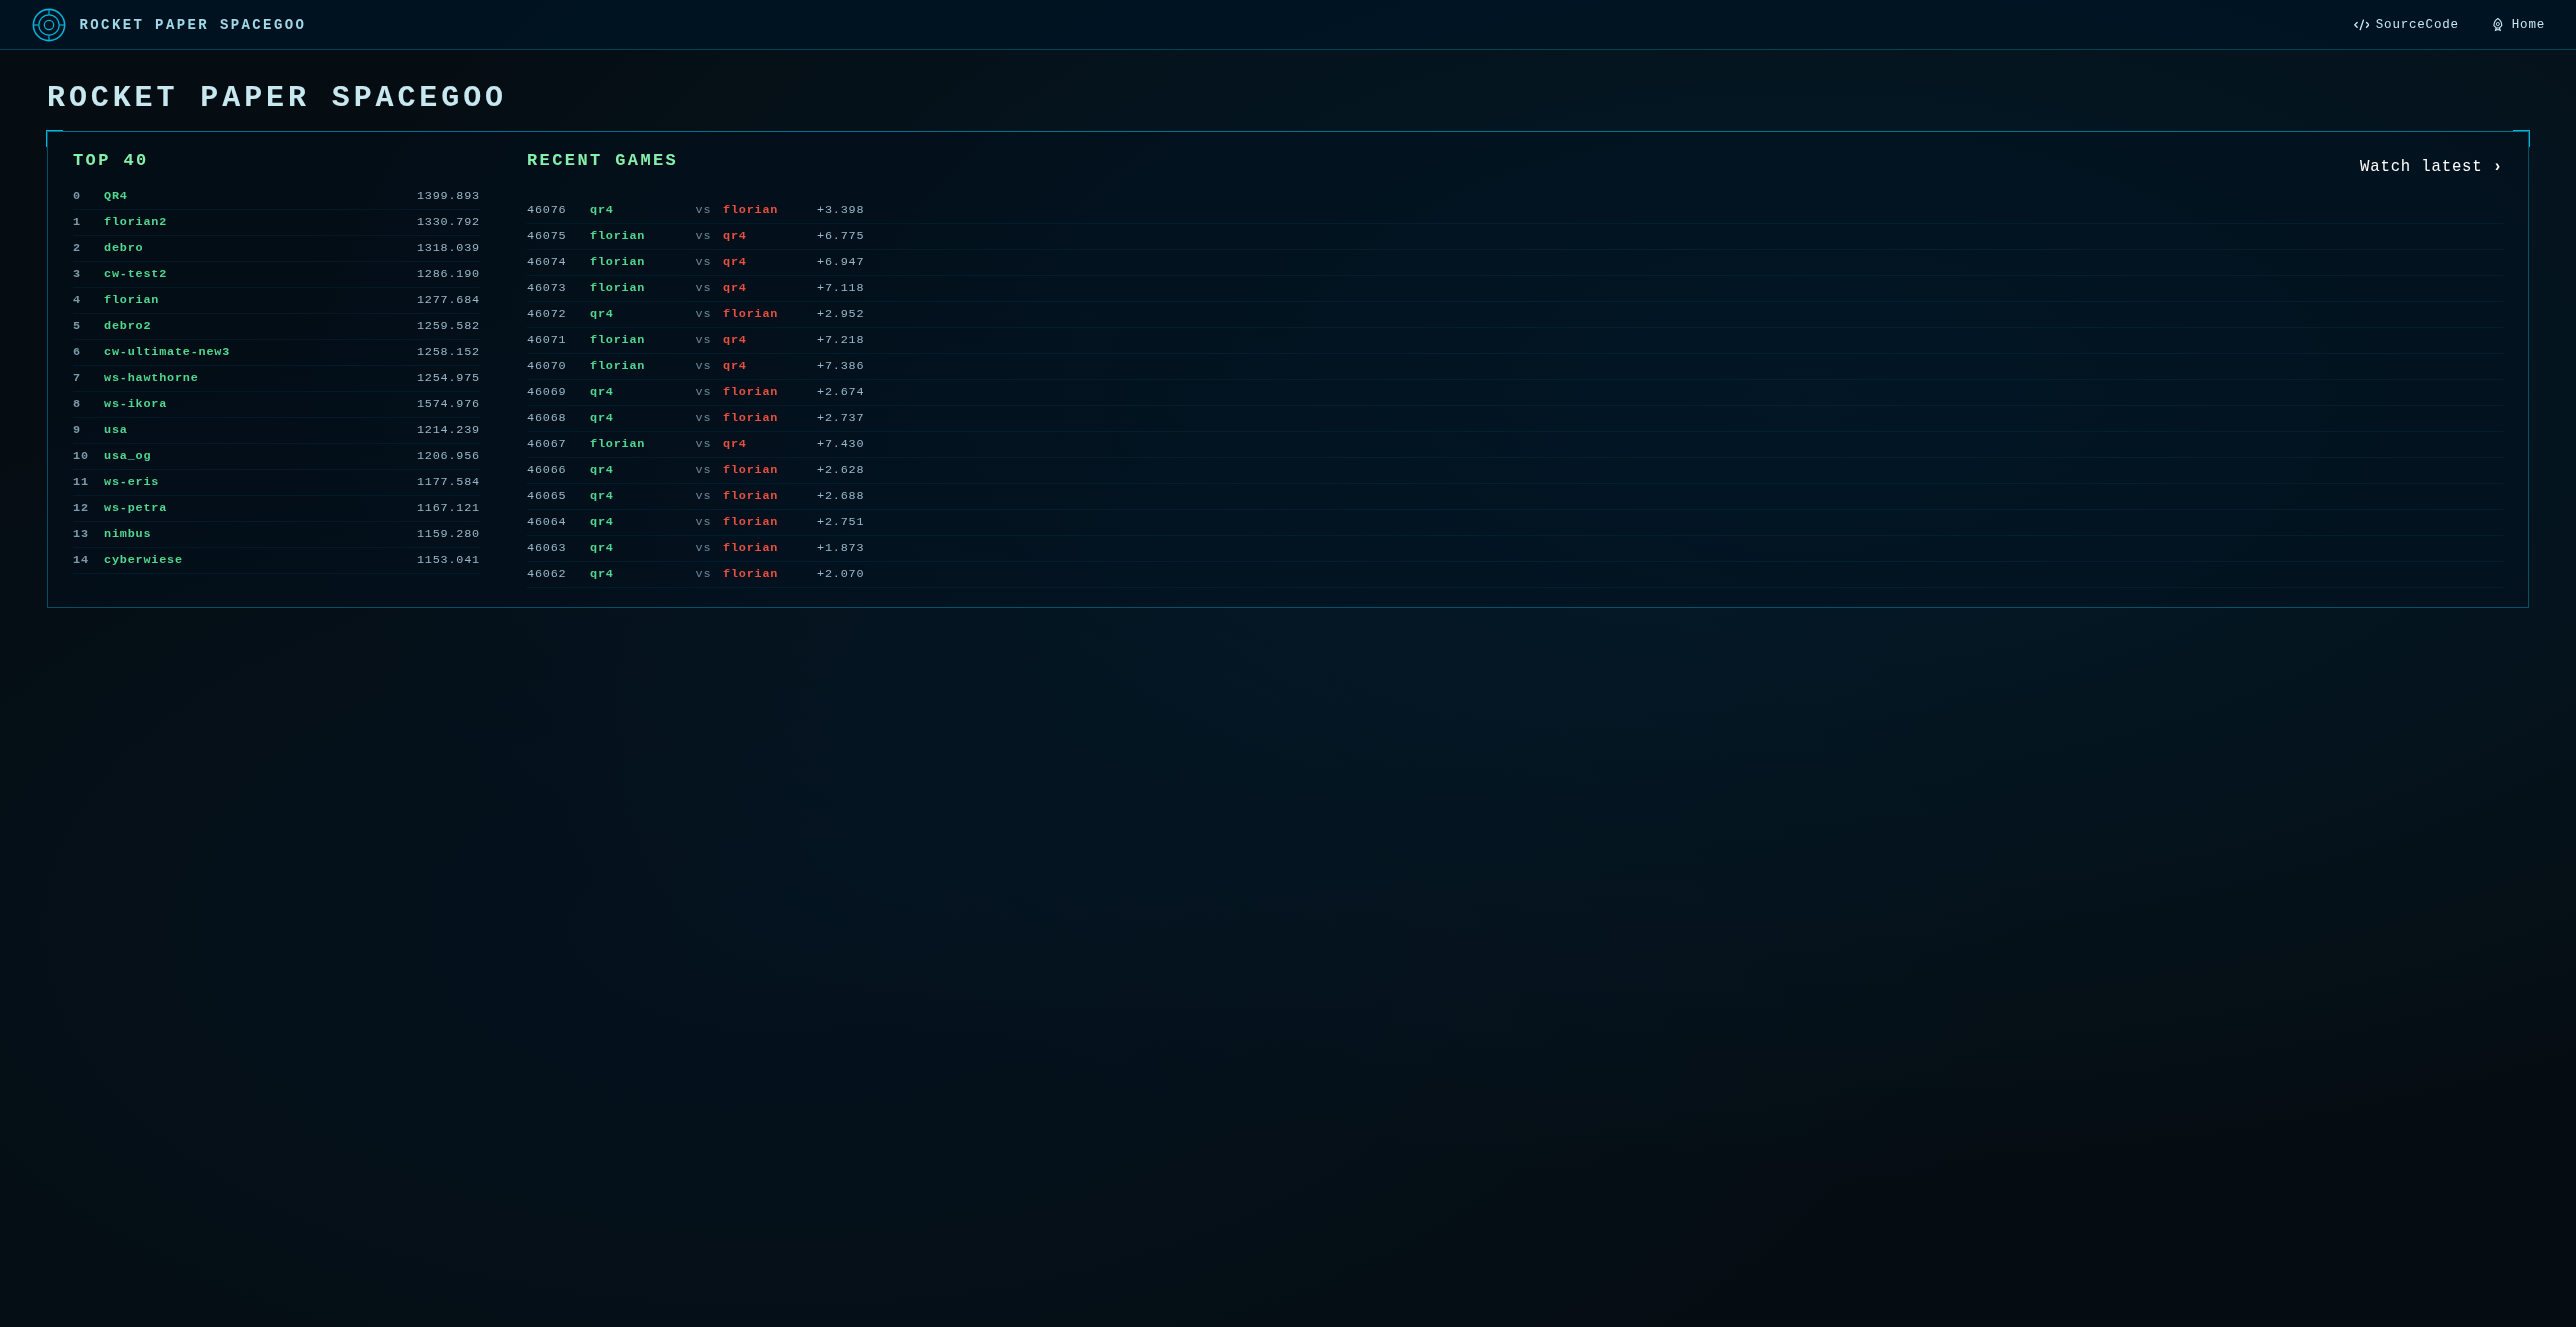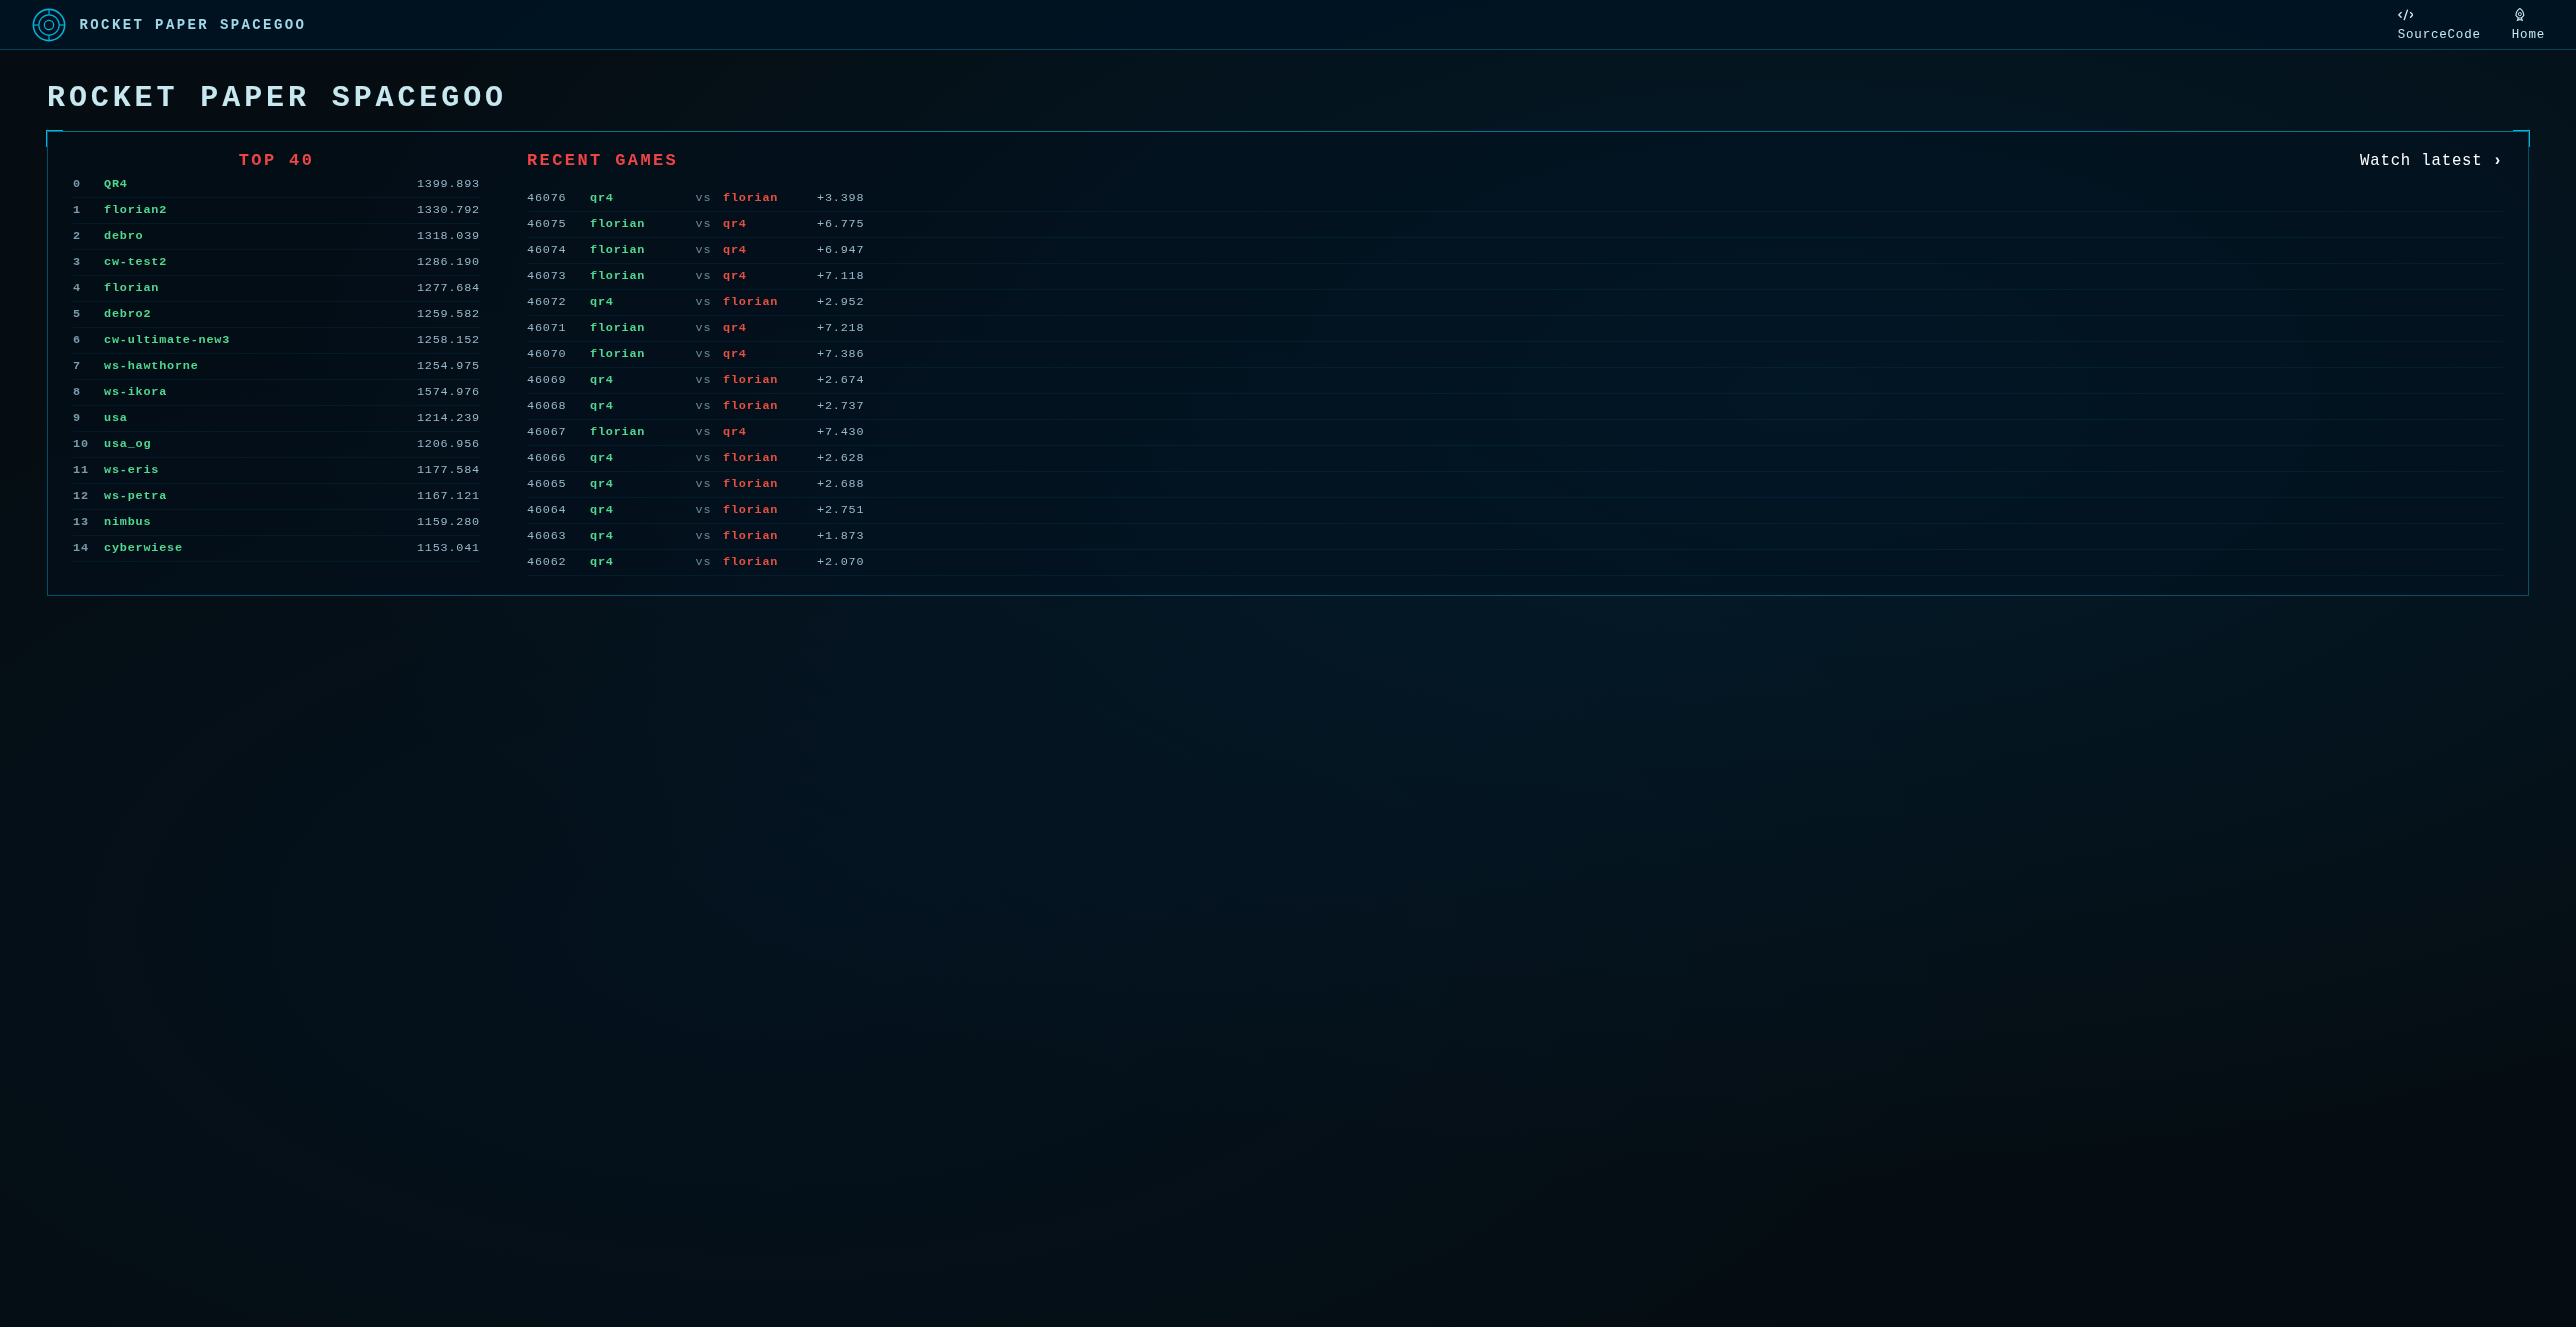--- a/index.html
+++ b/index.html
@@ -46,27 +46,27 @@
     }
 
     .nav-links {
       display: flex;
       gap: 31px;
       align-items: center;
     }
 
     .nav-link {
       display: flex;
+      align-items: center;
       gap: 6.3px;
       font-size: 12.5px;
       letter-spacing: 0.8px;
       color: #c8e8f0;
       cursor: pointer;
       text-decoration: none;
-      flex-direction: column;
     }
 
     
     .main {
       padding: 31px 47px;
     }
 
     .page-title {
       font-size: 30px;
       font-weight: bold;
@@ -126,24 +126,23 @@
 
     
     .top40 {
       flex: 0 0 407px;
     }
 
     .section-title {
       font-size: 17px;
       font-weight: bold;
       letter-spacing: 2.4px;
-      color: #ef4444;
+      color: #86efac;
       text-transform: uppercase;
-      margin-bottom: 2px;
-      text-align: center;
+      margin-bottom: 14px;
     }
 
     .leaderboard-row {
       display: grid;
       grid-template-columns: 31px 172px 1fr;
       padding: 5.5px 0;
       font-size: 11.8px;
       letter-spacing: 0.8px;
       border-bottom: 0.8px solid rgba(0, 100, 140, 0.15);
     }

